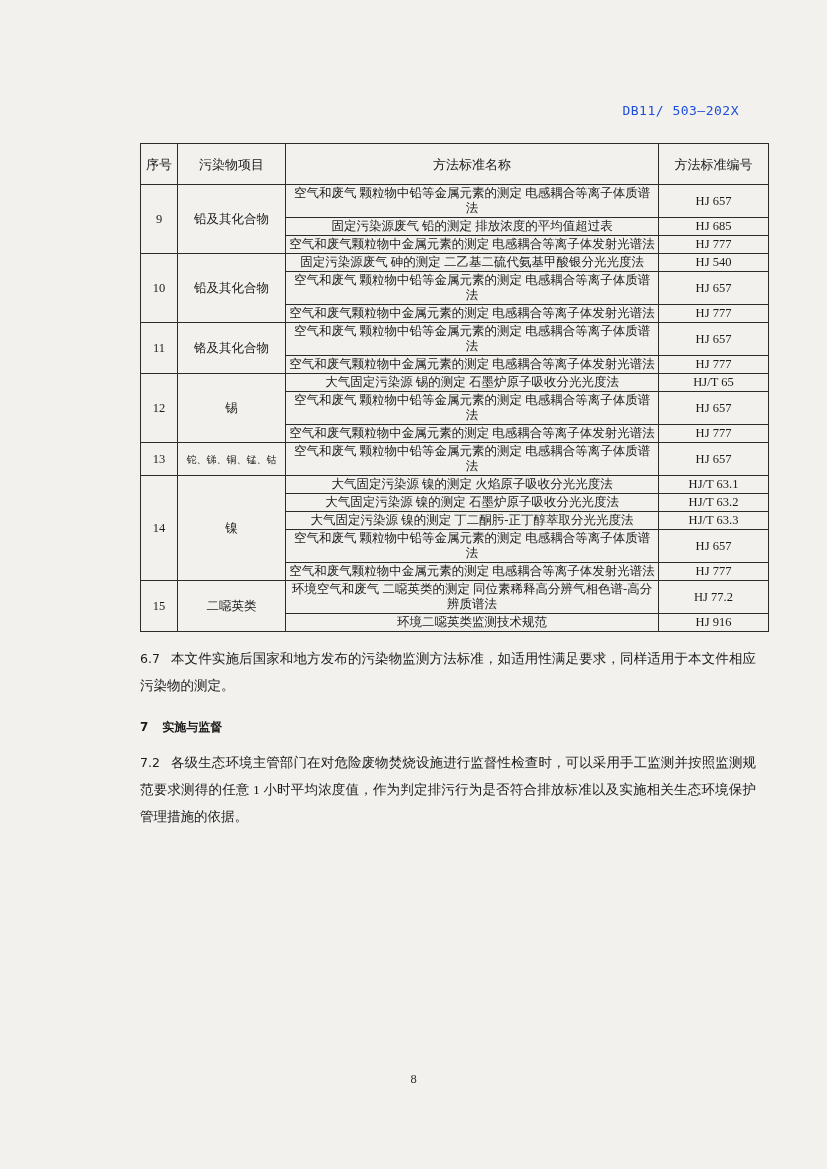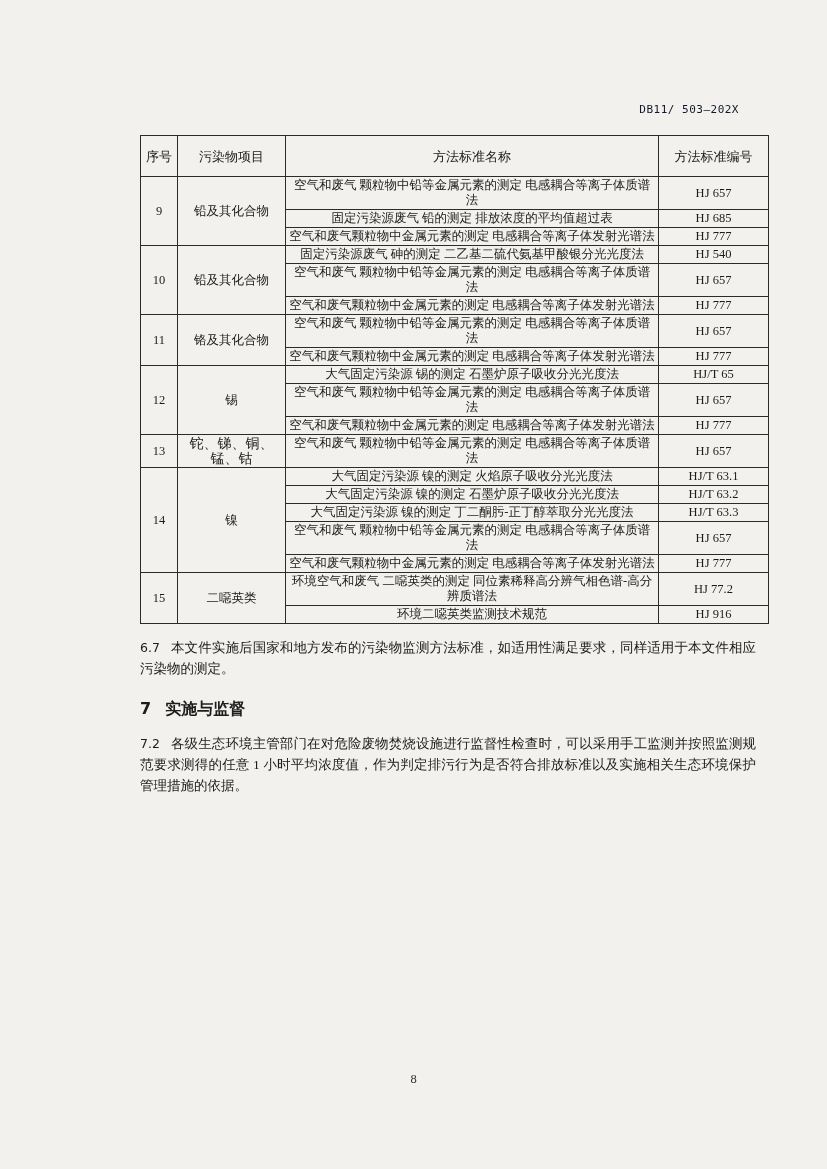--- a/index.html
+++ b/index.html
@@ -14,29 +14,29 @@
     margin:0 auto;
     background:var(--paper);
     color:var(--ink);
     font-family:"Liberation Serif","DejaVu Serif",serif;
     overflow:hidden;
   }
   .doc-code{
     position:absolute;
     top:103px;right:88px;
     font-family:"DejaVu Sans Mono","Liberation Mono",monospace;
-    font-size:11px;
+    font-size:13px;
     letter-spacing:0.5px;
-    color:#0f172a;
+    color:#1d4ed8;
   }
   .content{
     position:absolute;
     left:112px;
     width:628px;
-    top:0;
+    top:8px;
     padding-left:28px;
   }
   table.std{
     margin-top:135px;
     width:628px;
     border-collapse:collapse;
     table-layout:fixed;
   }
   table.std col.c-no{width:37px;}
   table.std col.c-pol{width:108px;}
@@ -54,31 +54,31 @@
   table.std th{
     height:38px;
     font-weight:normal;
     font-size:13px;
   }
   td.cell-name{padding:1px 5px;margin-left:40px;}
   td.cell-code{font-family:"Liberation Serif","DejaVu Serif",serif;}
   .paras{margin-top:9px;}
   .clause{
     font-size:13.5px;
-    line-height:21px;
+    line-height:27px;
     text-align:justify;
     margin:13px 12px 0 0;
   }
   .clause .cnum{
     font-family:"DejaVu Sans","Liberation Sans",sans-serif;
     font-size:12.5px;
     margin-right:11px;
   }
   .sec-heading{
-    font-size:16px;
+    font-size:12px;
     font-weight:bold;
     margin:20px 0 6px 0;
     font-family:"DejaVu Sans","Liberation Sans",sans-serif;
   }
   .sec-heading .cnum{margin-right:14px;font-weight:bold;}
   .page-number{
     position:absolute;
     top:1072px;left:0;width:100%;
     text-align:center;
     font-size:12.5px;
@@ -157,21 +157,21 @@
           <tr>
             <td class="cell-name">空气和废气 颗粒物中铅等金属元素的测定 电感耦合等离子体质谱法</td>
             <td class="cell-code">HJ 657</td>
           </tr>
           <tr>
             <td class="cell-name">空气和废气颗粒物中金属元素的测定 电感耦合等离子体发射光谱法</td>
             <td class="cell-code">HJ 777</td>
           </tr>
           <tr>
             <td rowspan="1">13</td>
-            <td rowspan="1" style="font-size: 14px;">铊、锑、铜、锰、钴</td>
+            <td rowspan="1" style="font-size: 10px;">铊、锑、铜、锰、钴</td>
             <td class="cell-name">空气和废气 颗粒物中铅等金属元素的测定 电感耦合等离子体质谱法</td>
             <td class="cell-code">HJ 657</td>
           </tr>
           <tr>
             <td rowspan="5">14</td>
             <td rowspan="5">镍</td>
             <td class="cell-name">大气固定污染源 镍的测定 火焰原子吸收分光光度法</td>
             <td class="cell-code">HJ/T 63.1</td>
           </tr>
           <tr>

